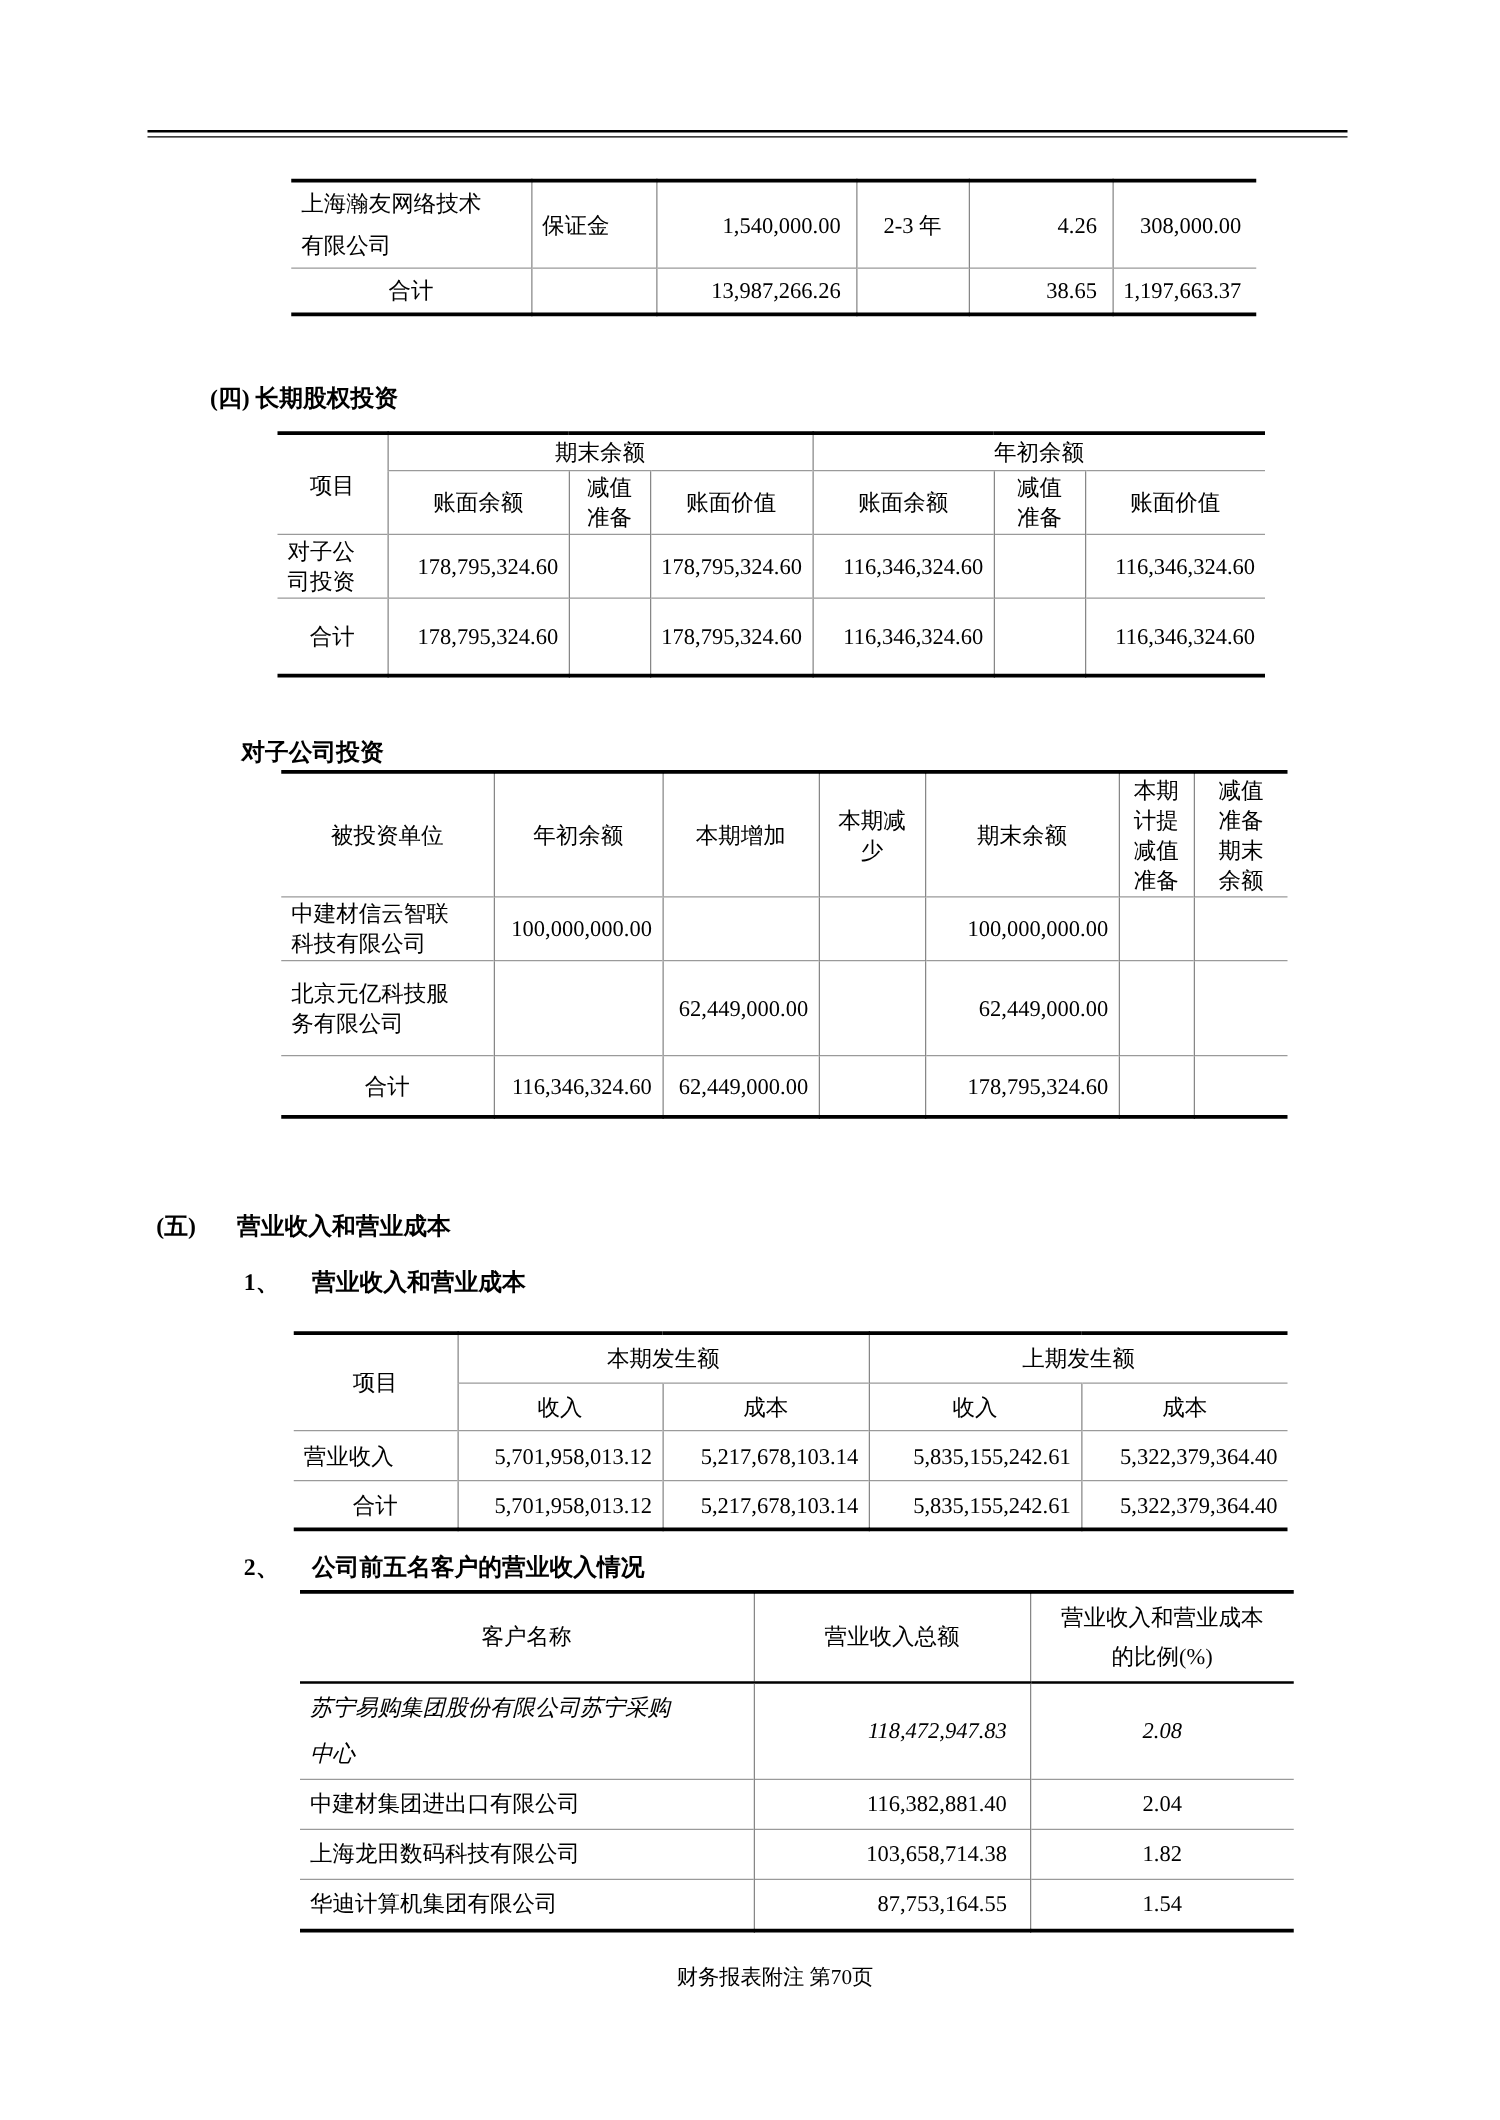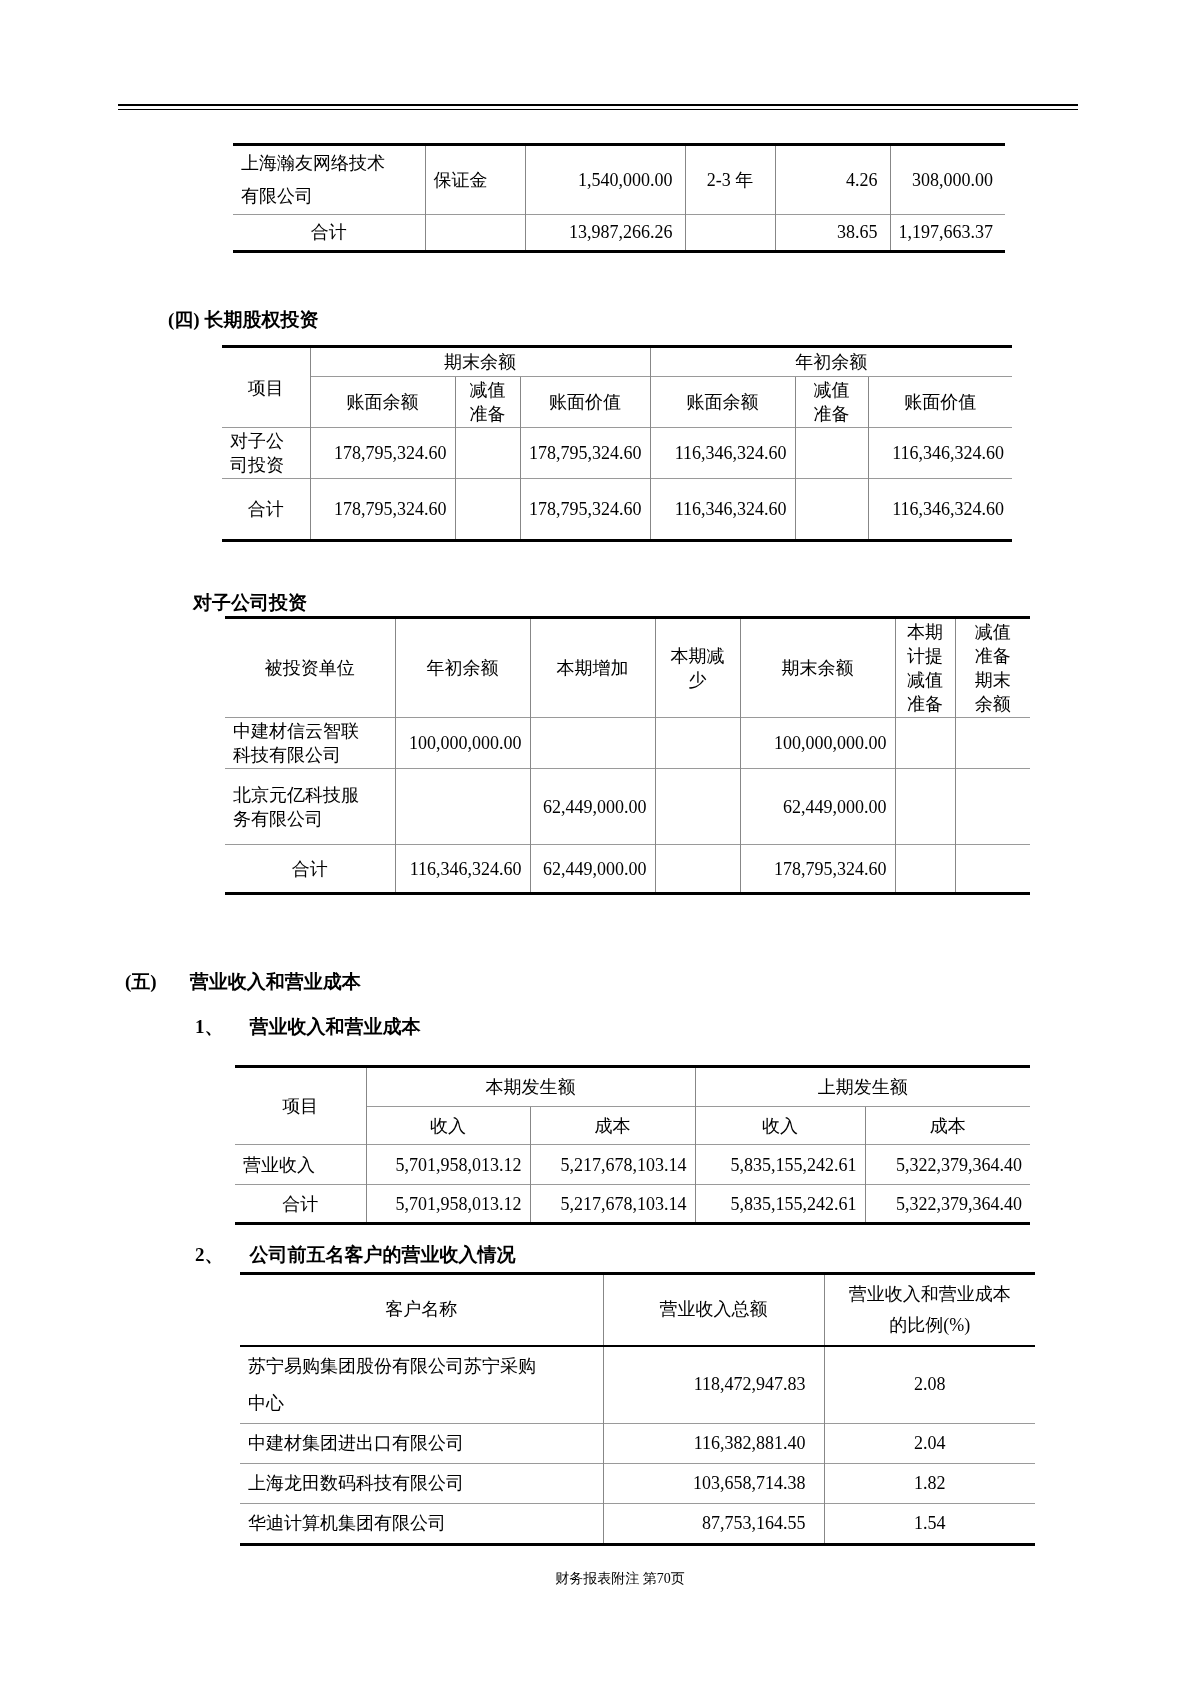--- a/index.html
+++ b/index.html
@@ -48,28 +48,28 @@
   .t4 tr:nth-child(1){height:40px;}
   .t4 tr:nth-child(2){height:38px;}
   .t4 tr:nth-child(3){height:40px;margin-left:10px;}
   .t4 tr:nth-child(4){height:39px;}
 
   .t5{border-bottom:1px solid #9a9a9a;}
   .t5 td{line-height:37px;}
   .t5 tr:nth-child(1) td{line-height:31px;}
   .t5 tr:nth-child(2) td{border-top:2px solid #000;}
   .t5 tr:nth-child(1){height:72px;}
-  .t5 tr:nth-child(2){height:75px;}
+  .t5 tr:nth-child(2){height:75px;font-style:italic;}
   .t5 tr:nth-child(3){height:39px;}
   .t5 tr:nth-child(4){height:36px;}
   .t5 tr:nth-child(5){height:37px;}
   .t5 td.R{padding-right:18px;}
 
   .footer{position:absolute;left:0;top:1570px;width:1200px;
-          text-align:center;font-size:14px;}
+          text-align:center;font-size:17px;}
   .footer span{padding-left:40px;}
 </style>
 </head>
 <body>
 
 <div class="page">
 
   <div class="abs rule-top"></div>
 
   <table class="fin t1 abs" style="left:233px;top:143px;width:772px;">

